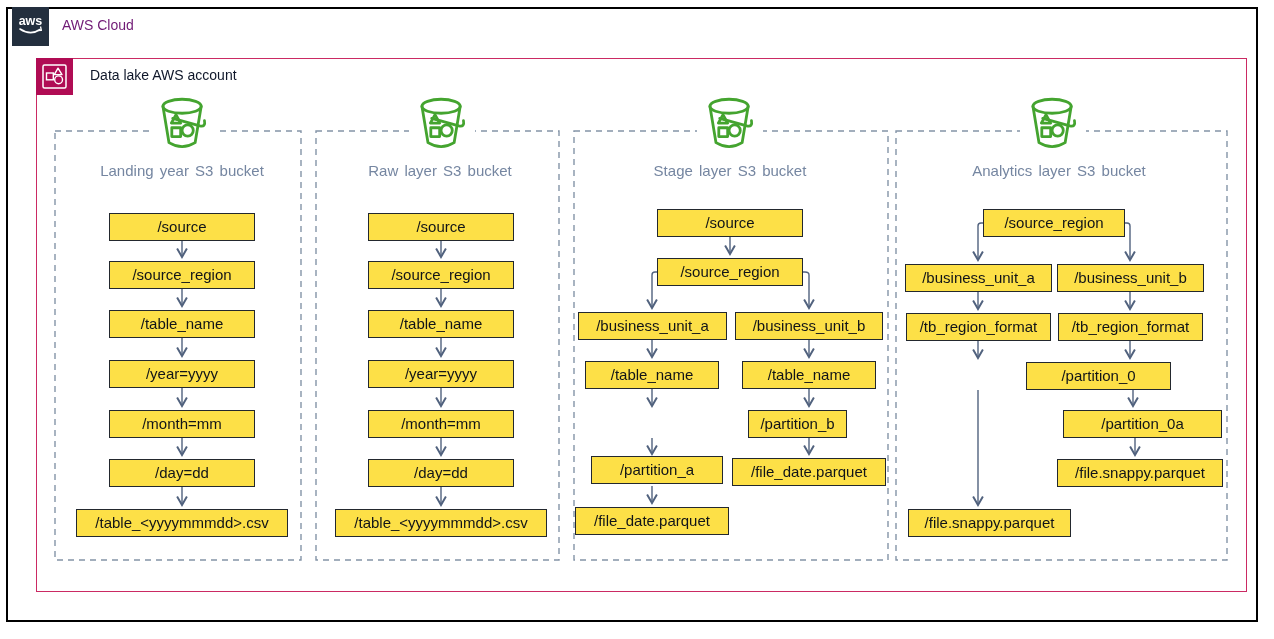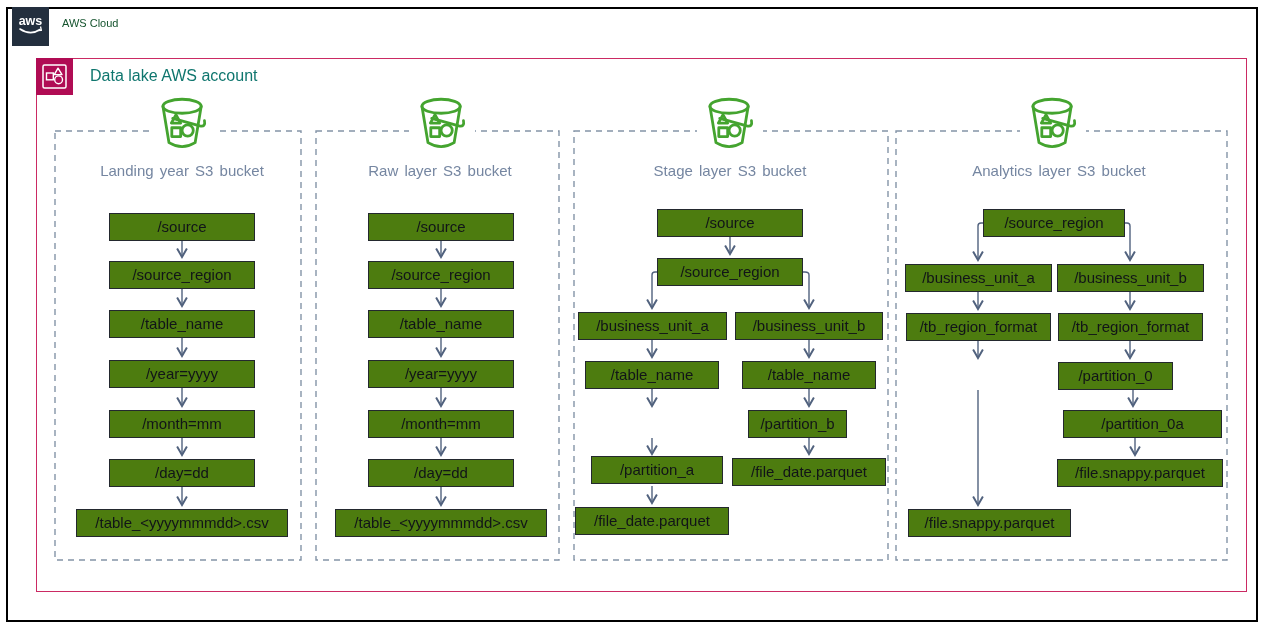--- a/index.html
+++ b/index.html
@@ -9,42 +9,42 @@
   }
   .outer-frame{
     position:absolute;left:6px;top:7px;width:1252px;height:615px;
     border:2px solid #000000;box-sizing:border-box;
   }
   .aws-logo{
     position:absolute;left:12px;top:7px;width:37px;height:39px;
     background:#232F3E;display:flex;align-items:center;justify-content:center;z-index:5;
   }
   .cloud-title{
-    position:absolute;left:62px;top:17px;font-size:11px;color:#14532d;z-index:5;
+    position:absolute;left:62px;top:17px;font-size:14px;color:#701a75;z-index:5;
   }
   .account-frame{
     position:absolute;left:36px;top:58px;width:1211px;height:534px;
     border:1.5px solid #CB2A63;box-sizing:border-box;
   }
   .account-icon{
     position:absolute;left:36px;top:58px;width:37px;height:37px;background:#B00C54;z-index:5;
   }
   .account-title{
-    position:absolute;left:90px;top:67px;font-size:16px;color:#0f766e;z-index:5;
+    position:absolute;left:90px;top:67px;font-size:14px;color:#0f172a;z-index:5;
   }
   .overlay{position:absolute;left:0;top:0;width:1274px;height:639px;pointer-events:none;z-index:1;}
   .bucket-wrap{
     position:absolute;top:95px;background:#ffffff;padding:0 5px;z-index:3;line-height:0;
   }
   .col-title{
     position:absolute;top:162px;transform:translateX(-50%);
     font-size:15px;color:#7586A1;white-space:nowrap;z-index:3;word-spacing:2px;
   }
   .node{
-    position:absolute;height:28px;box-sizing:border-box;background:#4d7c0f;
+    position:absolute;height:28px;box-sizing:border-box;background:#fde047;
     border:1px solid #23282E;text-align:center;line-height:26px;font-size:15px;
     color:#111418;z-index:2;white-space:nowrap;overflow:hidden;
   }
 </style>
 </head>
 <body>
 
 <div class="canvas">
 
   <div class="outer-frame"></div>
@@ -194,17 +194,17 @@
   <div class="node" style="left:742px;top:361px;width:134px">/table_name</div>
   <div class="node" style="left:748px;top:410px;width:99px">/partition_b</div>
   <div class="node" style="left:732px;top:458px;width:154px">/file_date.parquet</div>
 
   <div class="node" style="left:983px;top:209px;width:142px">/source_region</div>
   <div class="node" style="left:905px;top:264px;width:147px">/business_unit_a</div>
   <div class="node" style="left:906px;top:313px;width:145px">/tb_region_format</div>
   <div class="node" style="left:908px;top:509px;width:163px">/file.snappy.parquet</div>
   <div class="node" style="left:1057px;top:264px;width:147px">/business_unit_b</div>
   <div class="node" style="left:1058px;top:313px;width:145px">/tb_region_format</div>
-  <div class="node" style="left:1058px;top:362px;width:115px">/partition_0</div>
+  <div class="node" style="left:1026px;top:362px;width:145px">/partition_0</div>
   <div class="node" style="left:1063px;top:410px;width:159px">/partition_0a</div>
   <div class="node" style="left:1057px;top:459px;width:166px">/file.snappy.parquet</div>
 
 </div>
 
 </body></html>

